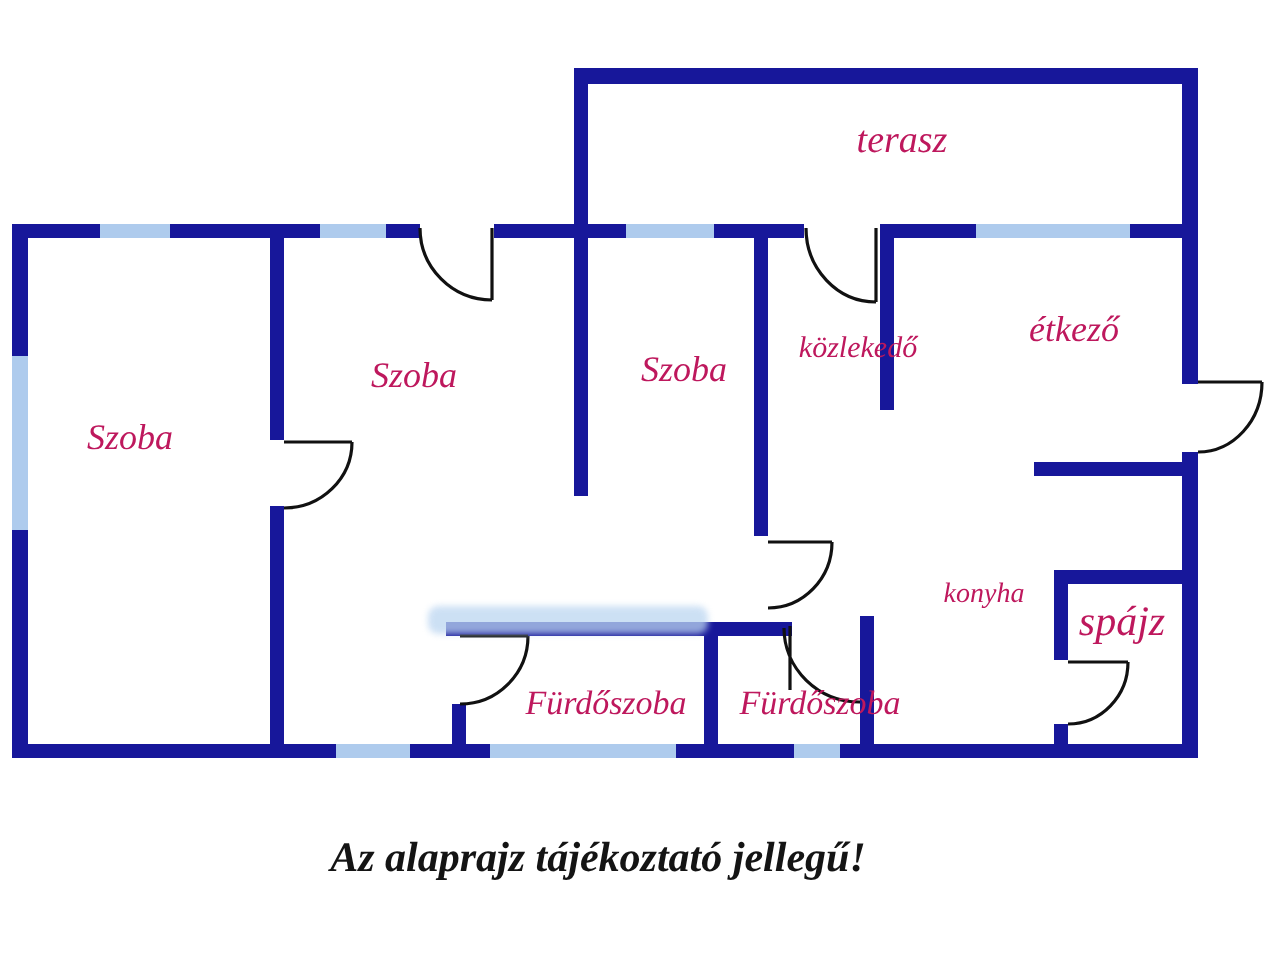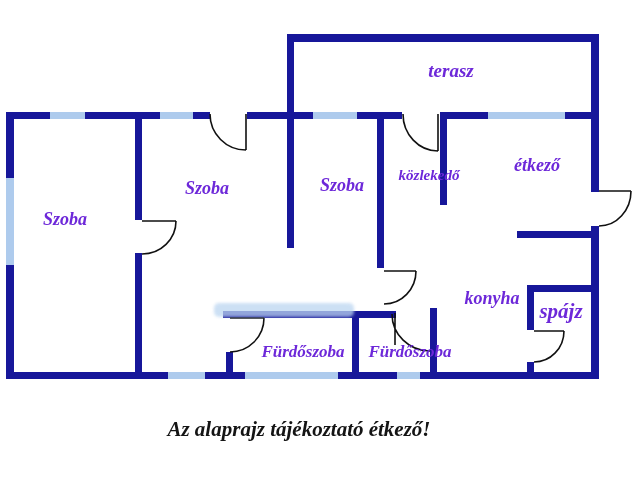--- a/index.html
+++ b/index.html
@@ -8,22 +8,22 @@
     width:640px;height:480px;
     background:#ffffff;
     overflow:hidden;
     font-family:"Liberation Serif","DejaVu Serif",serif;
   }
   #plan-svg{position:absolute;left:0;top:0;}
   .room-label{
     position:absolute;
     transform:translate(-50%,-50%);
     font-style:italic;
-    font-weight:bold;
-    color:#6d28d9;
+    font-weight:normal;
+    color:#be185d;
     white-space:nowrap;
     letter-spacing:0px;
   }
   #caption{
     position:absolute;
     transform:translate(-50%,-50%);
     font-style:italic;
     font-weight:bold;
     color:#161616;
     white-space:nowrap;
@@ -87,19 +87,19 @@
       <path d="M534,331 L564,331 M564,331 A30,31 0 0 1 534,362" fill="none" stroke="#111111" stroke-width="1.6"></path>
     </svg>
   <div id="watermark" style="left: 214px; top: 303px; width: 140px; height: 14px; background: rgb(188, 214, 241);"></div>
   <div id="labels">
       <div class="room-label" style="left: 451px; top: 71px; font-size: 19px;">terasz</div>
       <div class="room-label" style="left: 65px; top: 219px; font-size: 18px;">Szoba</div>
       <div class="room-label" style="left: 207px; top: 188px; font-size: 18px;">Szoba</div>
       <div class="room-label" style="left: 342px; top: 185px; font-size: 18px;">Szoba</div>
       <div class="room-label" style="left: 429px; top: 175px; font-size: 15px;">közlekedő</div>
       <div class="room-label" style="left: 537px; top: 165px; font-size: 18px;">étkező</div>
-      <div class="room-label" style="left: 492px; top: 298px; font-size: 18px; text-align: right;">konyha</div>
+      <div class="room-label" style="left: 492px; top: 298px; font-size: 14px; text-align: right;">konyha</div>
       <div class="room-label" style="left: 561px; top: 311px; font-size: 21px;">spájz</div>
       <div class="room-label" style="left: 303px; top: 352px; font-size: 17px;">Fürdőszoba</div>
       <div class="room-label" style="left: 410px; top: 352px; font-size: 17px;">Fürdőszoba</div>
     </div>
-  <div id="caption" style="left: 299px; top: 429px; font-size: 21px; color: rgb(20, 20, 20);">Az alaprajz tájékoztató étkező!</div>
+  <div id="caption" style="left: 299px; top: 429px; font-size: 21px; color: rgb(20, 20, 20);">Az alaprajz tájékoztató jellegű!</div>
 </div>
 
 </body></html>

